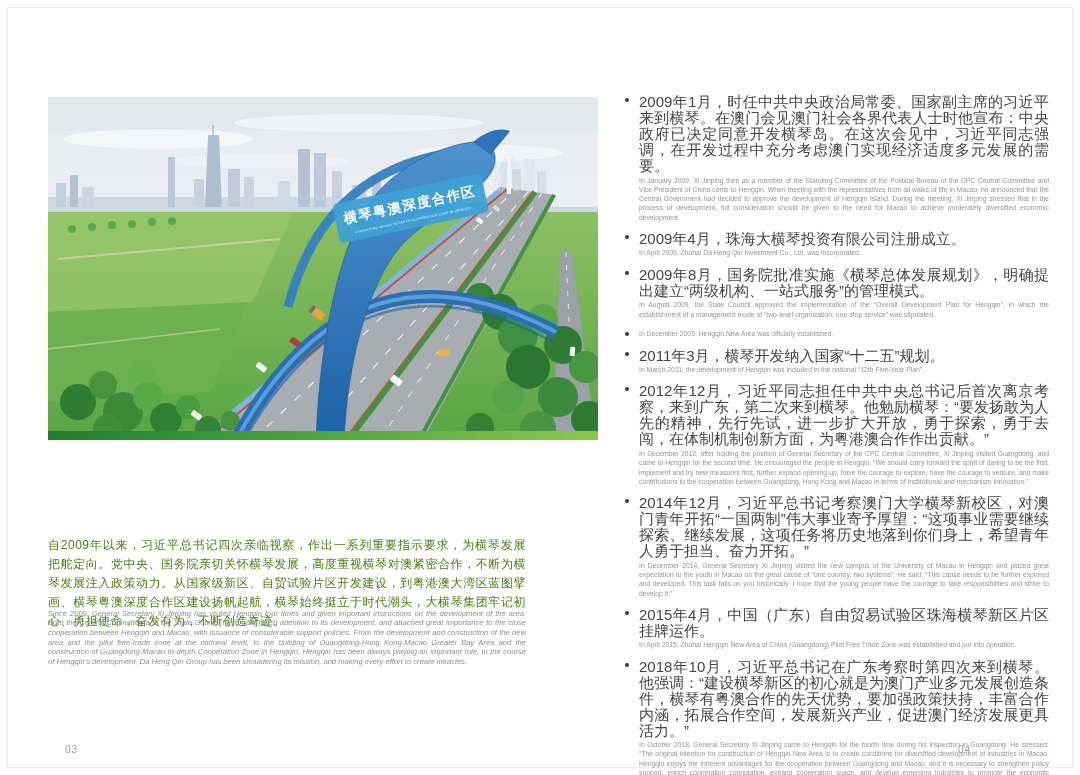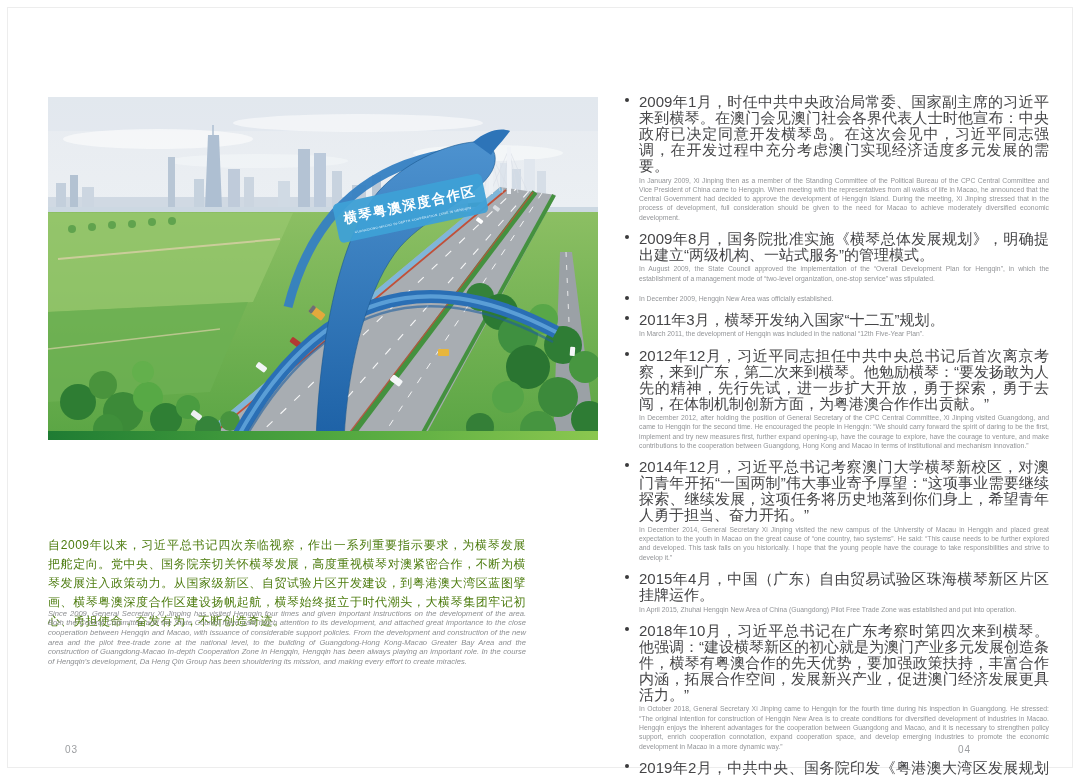--- a/index.html
+++ b/index.html
@@ -227,20 +227,27 @@
   <div>
     <div class="timeline">
     <div class="t-item">
       <span class="t-bullet"></span>
       <div class="t-body">
         <div class="t-cn">2009年1月，时任中共中央政治局常委、国家副主席的习近平来到横琴。在澳门会见澳门社会各界代表人士时他宣布：中央政府已决定同意开发横琴岛。在这次会见中，习近平同志强调，在开发过程中充分考虑澳门实现经济适度多元发展的需要。</div>
         <div class="t-en">In January 2009, Xi Jinping then as a member of the Standing Committee of the Political Bureau of the CPC Central Committee and Vice President of China came to Hengqin. When meeting with the representatives from all walks of life in Macao, he announced that the Central Government had decided to approve the development of Hengqin Island. During the meeting, Xi Jinping stressed that in the process of development, full consideration should be given to the need for Macao to achieve moderately diversified economic development.</div>
       </div>
     </div>
 
+    <div class="t-item">
+      <span class="t-bullet"></span>
+      <div class="t-body">
+        <div class="t-cn">2009年4月，珠海大横琴投资有限公司注册成立。</div>
+        <div class="t-en">In April 2009, Zhuhai Da Heng Qin Investment Co., Ltd. was incorporated.</div>
+      </div>
+    </div>
 
     <div class="t-item">
       <span class="t-bullet"></span>
       <div class="t-body">
         <div class="t-cn">2009年8月，国务院批准实施《横琴总体发展规划》，明确提出建立“两级机构、一站式服务”的管理模式。</div>
         <div class="t-en">In August 2009, the State Council approved the implementation of the “Overall Development Plan for Hengqin”, in which the establishment of a management mode of “two-level organization, one-stop service” was stipulated.</div>
       </div>
     </div>
 
     <div class="t-item">

